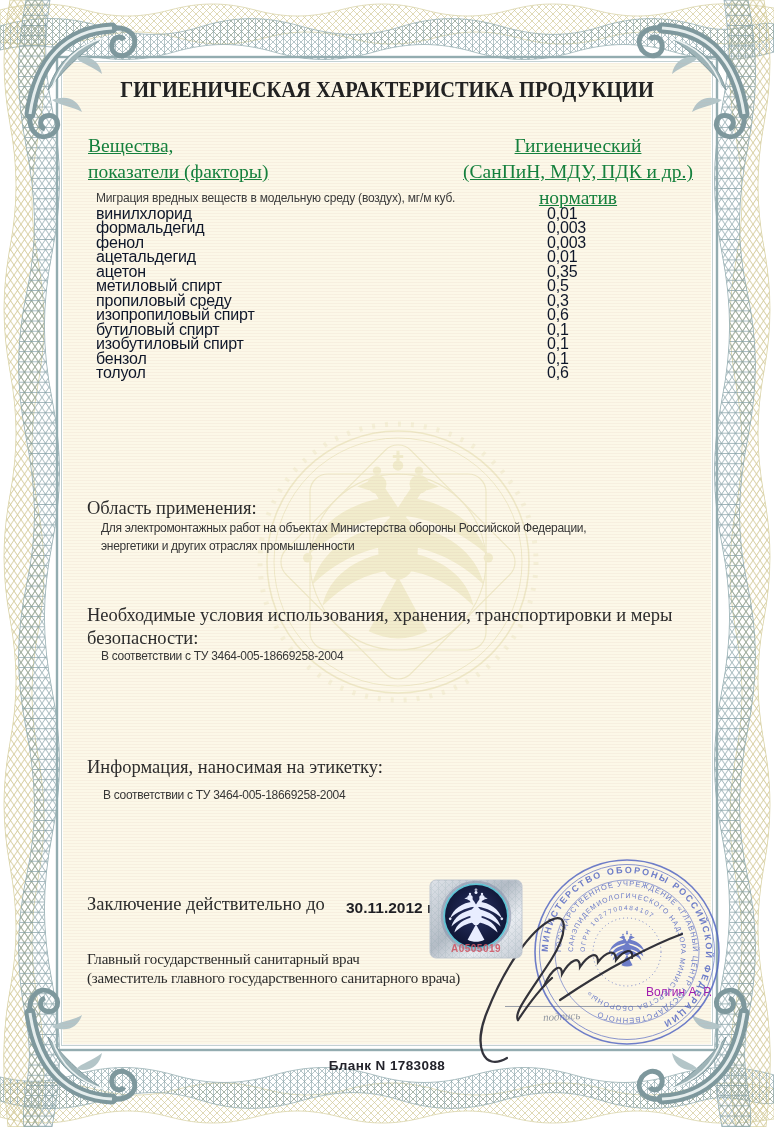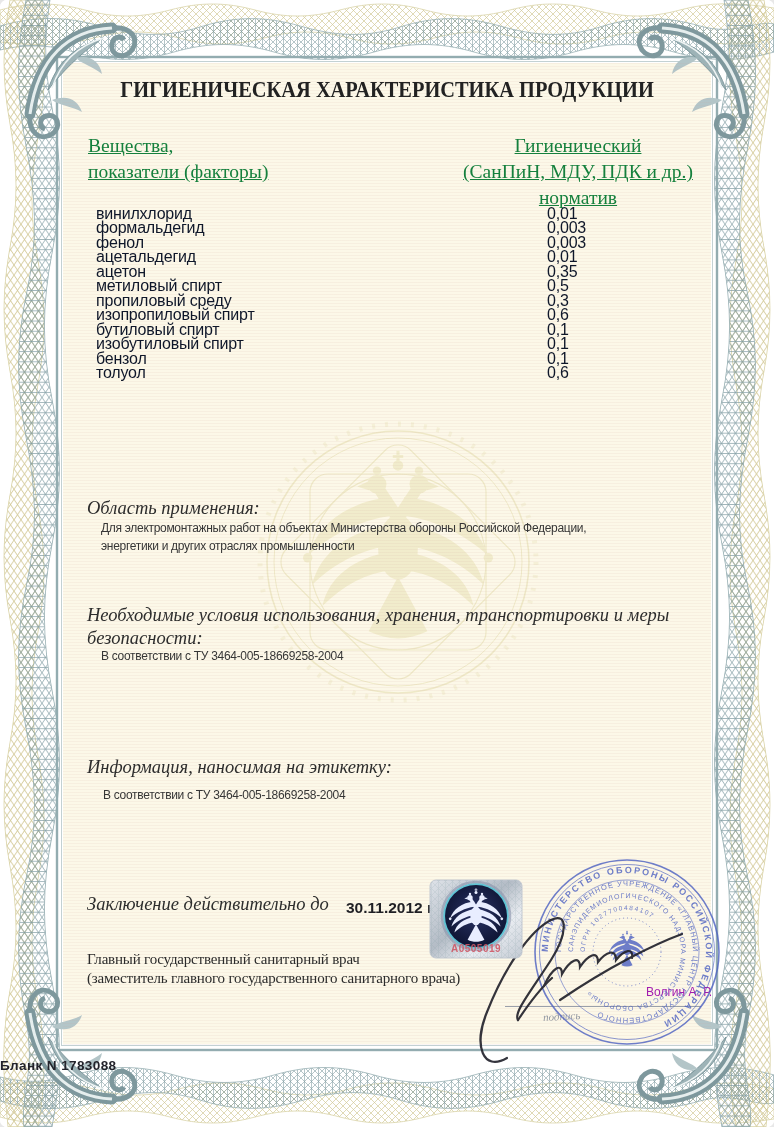--- a/index.html
+++ b/index.html
@@ -1,36 +1,36 @@
 <!DOCTYPE html>
 <html><head>
 <meta charset="utf-8">
 <style>
   html,body{margin:0;padding:0;background:#e8e8e8;}
   #page{position:relative;width:774px;height:1127px;background:#ffffff;overflow:hidden;
-        font-family:"Liberation Sans",sans-serif;color:#2b2b2b;border-radius:7px;}
+        font-family:"Liberation Sans",sans-serif;color:#2b2b2b;}
   #page svg.layer{position:absolute;left:0;top:0;}
   .abs{position:absolute;white-space:nowrap;}
   .serif{font-family:"Liberation Serif",serif;}
   .title{left:50%;top:76px;font-size:24px;font-weight:bold;letter-spacing:0px;
          transform:translateX(-50%) scaleX(.85);color:#222;}
   .colhead{font-size:19.5px;line-height:26px;color:#15803d;text-decoration:underline;}
   .colhead-right{left:437px;top:133px;width:282px;text-align:center;}
   .tgroup{left:96px;top:191px;font-size:12px;letter-spacing:-0.2px;color:#3b3b3b;}
   .trow{position:absolute;left:0;width:774px;height:14px;font-size:16px;letter-spacing:-0.2px;color:#0f172a;}
   .tname{position:absolute;left:96px;}
   .tval{position:absolute;left:547px;}
-  .h2{font-size:18.5px;color:#2d2d2d;font-style:italic;}
+  .h2{font-size:18.5px;color:#2d2d2d;}
   .body14{font-size:12px;letter-spacing:-0.3px;color:#363636;}
   .date{left:346px;top:899px;font-size:15.5px;font-weight:600;color:#1f1f24;}
   .sig-name{left:646px;top:985px;font-size:12px;color:#a21caf;}
   .sig-line{left:505px;top:1006px;width:196px;border-top:1px solid #9aa0aa;height:0;}
   .sig-caption{left:543px;top:1010px;font-size:11px;font-style:italic;color:#707a8c;
                opacity:.75;transform:rotate(-3deg);font-family:"Liberation Serif",serif;}
-  .blank{left:0;top:1058px;width:774px;font-size:13.5px;font-weight:bold;
+  .blank{left:0;top:1058px;width:774px;text-align:center;font-size:13.5px;font-weight:bold;
          letter-spacing:.4px;color:#23232b;}
   .texture{position:absolute;left:63px;top:63px;width:648px;height:983px;
            background:repeating-linear-gradient(180deg,rgba(205,160,150,.10) 0 1px,transparent 1px 3px);
            pointer-events:none;}
 </style>
 </head>
 <body>
 
 <div id="page">
 
@@ -131,20 +131,21 @@
   <div class="abs serif colhead" style="left:88px;top:133px;">
     <div>Вещества,</div>
     <div>показатели (факторы)</div>
   </div>
   <div class="abs serif colhead colhead-right">
     <div>Гигиенический</div>
     <div>(СанПиН, МДУ, ПДК и др.)</div>
     <div>норматив</div>
   </div>
 
+  <div class="abs tgroup">Миграция вредных веществ в модельную среду (воздух), мг/м куб.</div>
 
   <div class="trow" style="top:205px">
       <span class="tname">винилхлорид</span>
       <span class="tval">0,01</span>
     </div>
   <div class="trow" style="top:219px">
       <span class="tname">формальдегид</span>
       <span class="tval">0,003</span>
     </div>
   <div class="trow" style="top:234px">

